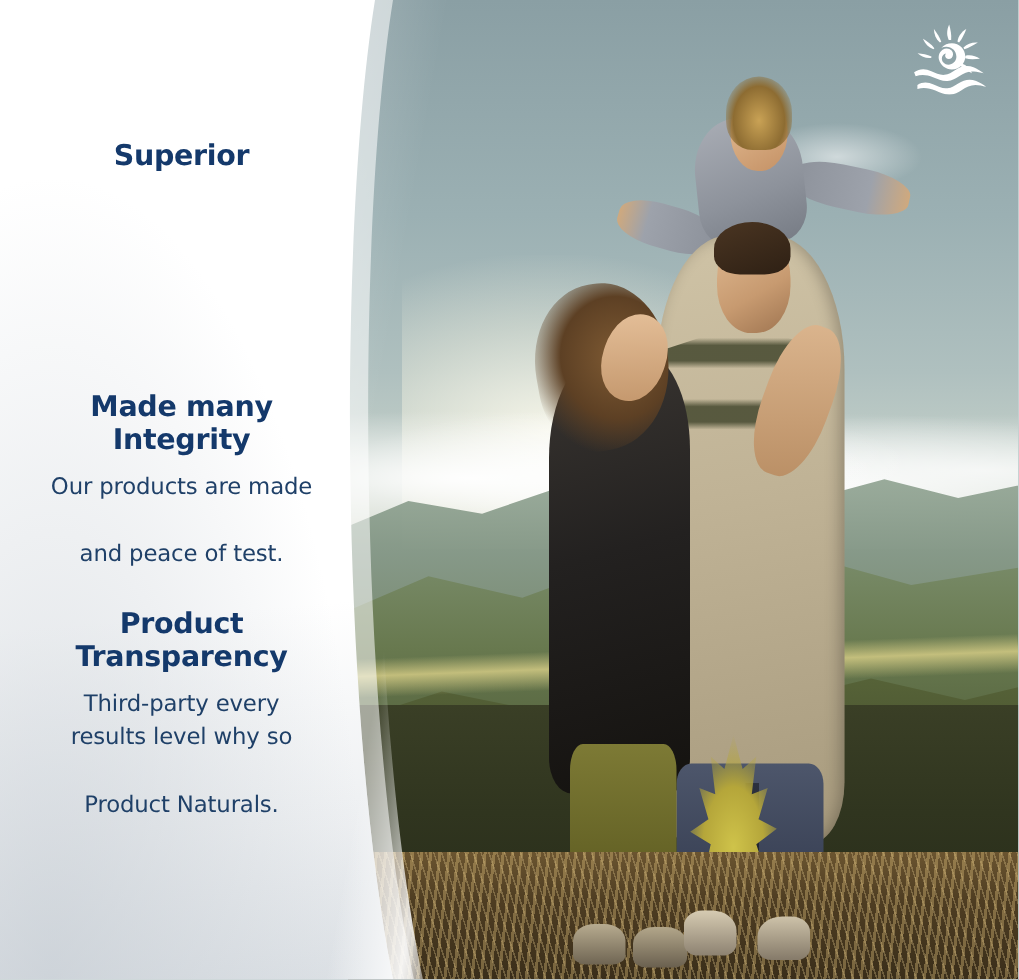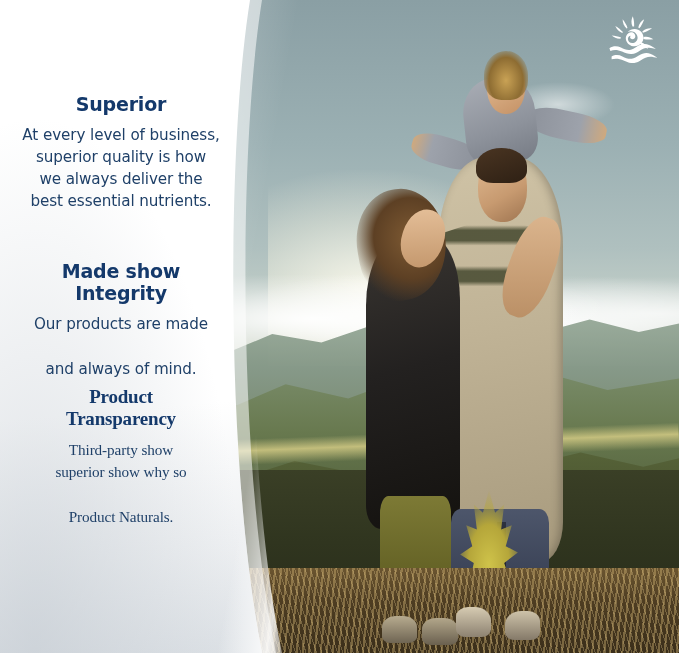--- a/index.html
+++ b/index.html
@@ -124,21 +124,21 @@
   
   .copy{position:absolute;left:0;top:0;width:250px;height:653px;z-index:6;}
   .block{position:absolute;width:230px;left:6px;text-align:center;}
   .block h2{
     margin:0 0 9px 0;color:#14396B;font-weight:bold;font-size:19px;line-height:1.17;
     letter-spacing:-.2px;}
   .block p{
     margin:0;color:#1F4068;font-size:15.2px;line-height:1.45;letter-spacing:-.1px;}
   #b1{top:93px;}
   #b2{top:260px;}
-  #b3{top:386px;font-family:Liberation Serif, serif;}
+  #b3{top:405px;}
 
   
   .logo{position:absolute;right:18px;top:15px;width:56px;height:48px;z-index:7;}
 </style>
 </head>
 <body>
 
 <div id="stage">
 
   <div class="photo">
@@ -206,47 +206,41 @@
   <div class="panel-wash"></div>
   <div class="panel-wash2"></div>
   <div class="curve-hi"></div>
 
   <div class="copy">
 
     <div class="block" id="b1">
       <h2>
         <span>Superior</span><br>
       </h2>
-      <p>
-        <span>At every level of business,</span><br>
-        <span>superior quality is how</span><br>
-        <span>we always deliver the</span><br>
-        <span>best essential nutrients.</span>
-      </p>
     </div>
 
     <div class="block" id="b2">
       <h2>
-        <span>Made show</span><br>
+        <span>Made many</span><br>
         <span>Integrity</span>
       </h2>
       <p>
         <span>Our products are made</span><br>
         <br>
-        <span>and always of mind.</span>
+        <span>and peace of test.</span>
       </p>
     </div>
 
     <div class="block" id="b3">
       <h2>
         <span>Product</span><br>
         <span>Transparency</span>
       </h2>
       <p>
-        <span>Third-party show</span><br>
-        <span>superior show why so</span><br>
+        <span>Third-party every</span><br>
+        <span>results level why so</span><br>
         <br>
         <span>Product Naturals.</span>
       </p>
     </div>
 
   </div>
 </div>
 
 </body></html>

